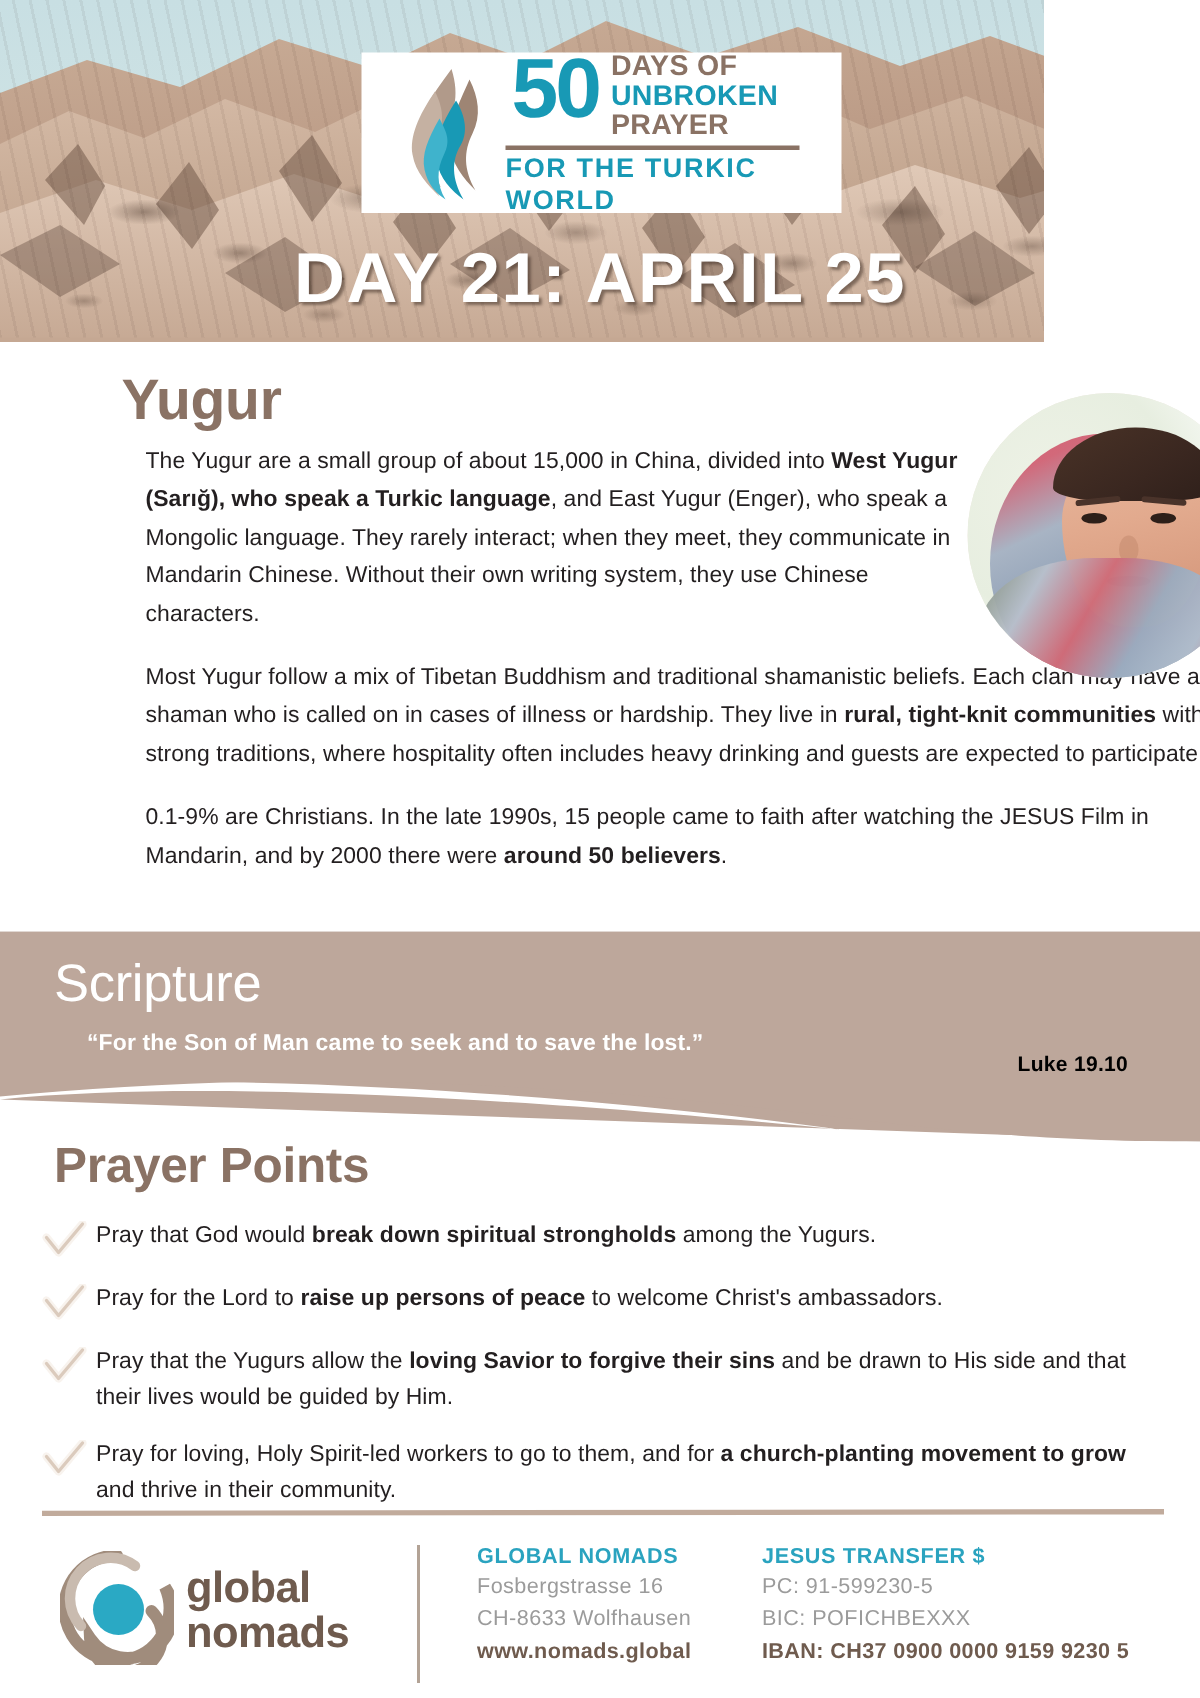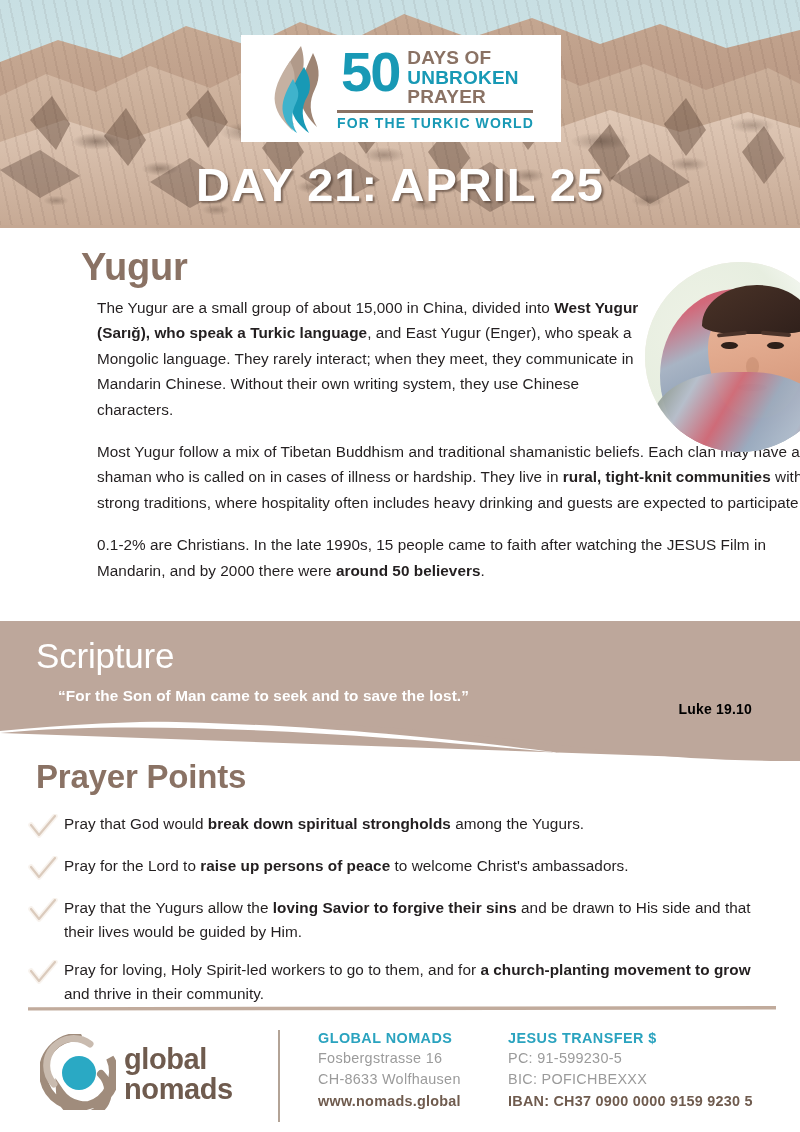--- a/index.html
+++ b/index.html
@@ -13,21 +13,21 @@
     position: relative;
     overflow: hidden;
     font-family: "Liberation Sans", sans-serif;
     color: #1a1a1a;
   }
 
   
   .hero {
     position: absolute;
     top: 0; left: 0;
-    width: 800px;
+    width: 696px;
     height: 228px;
     overflow: hidden;
     background: #cbe0e2;
   }
   .hero-sky {
     position: absolute;
     inset: 0;
     background: linear-gradient(180deg, #c8dfe3 0%, #cfe3e4 55%, #d2e2e0 100%);
   }
   
@@ -123,21 +123,21 @@
     font-family: "Liberation Sans", sans-serif;
   }
   .dop-line.teal { color: #1899b5; }
   .rule-tan {
     height: 3px;
     background: #8a7264;
     margin: 3px 0 2px 0;
     width: 196px;
   }
   .turkic {
-    font-size: 14px;
+    font-size: 18px;
     font-weight: bold;
     color: #1899b5;
     letter-spacing: 1.1px;
     font-family: "Liberation Sans", sans-serif;
   }
   .logo-right {
     margin-left: 2px;
   }
 
   
@@ -482,21 +482,21 @@
     <div class="scarf2"></div>
   </div>
 
   <div class="body-col">
     <p class="body"><span>The Yugur are a small group of about 15,000 in China, divided into </span><b>West Yugur (Sarığ), who speak a Turkic language</b><span>, and East Yugur (Enger), who speak a Mongolic language. They rarely interact; when they meet, they communicate in Mandarin Chinese. Without their own writing system, they use Chinese characters.</span></p>
   </div>
   <div class="body-col wide">
     <p class="body"><span>Most Yugur follow a mix of Tibetan Buddhism and traditional shamanistic beliefs. Each clan may have a shaman who is called on in cases of illness or hardship. They live in </span><b>rural, tight-knit communities</b><span> with strong traditions, where hospitality often includes heavy drinking and guests are expected to participate.</span></p>
   </div>
   <div class="body-col wide">
-    <p class="body"><span>0.1-2% are Christians. In the late 1990s, 15 people came to faith after watching the JESUS Film in Mandarin, and by 2000 there were </span><b>around 50 believers</b><span>.</span></p>
+    <p class="body"><span>0.1-9% are Christians. In the late 1990s, 15 people came to faith after watching the JESUS Film in Mandarin, and by 2000 there were </span><b>around 50 believers</b><span>.</span></p>
   </div>
 </div>
 
 <div class="scripture">
   <svg class="scripture-bg" viewBox="0 0 800 140" preserveAspectRatio="none">
     <path id="scr-band" d="M0,0 L800,0 L800,140 L0,112 C160,96 420,118 560,132 C400,110 160,92 0,104 Z" fill="#bda79b"></path>
     <path d="M0,0 L800,0 L800,140 C620,140 560,118 380,106 C220,95 110,100 0,110 Z" fill="#bda79b"></path>
   </svg>
   <div class="scripture-inner">
     <div class="scripture-title">Scripture</div>

